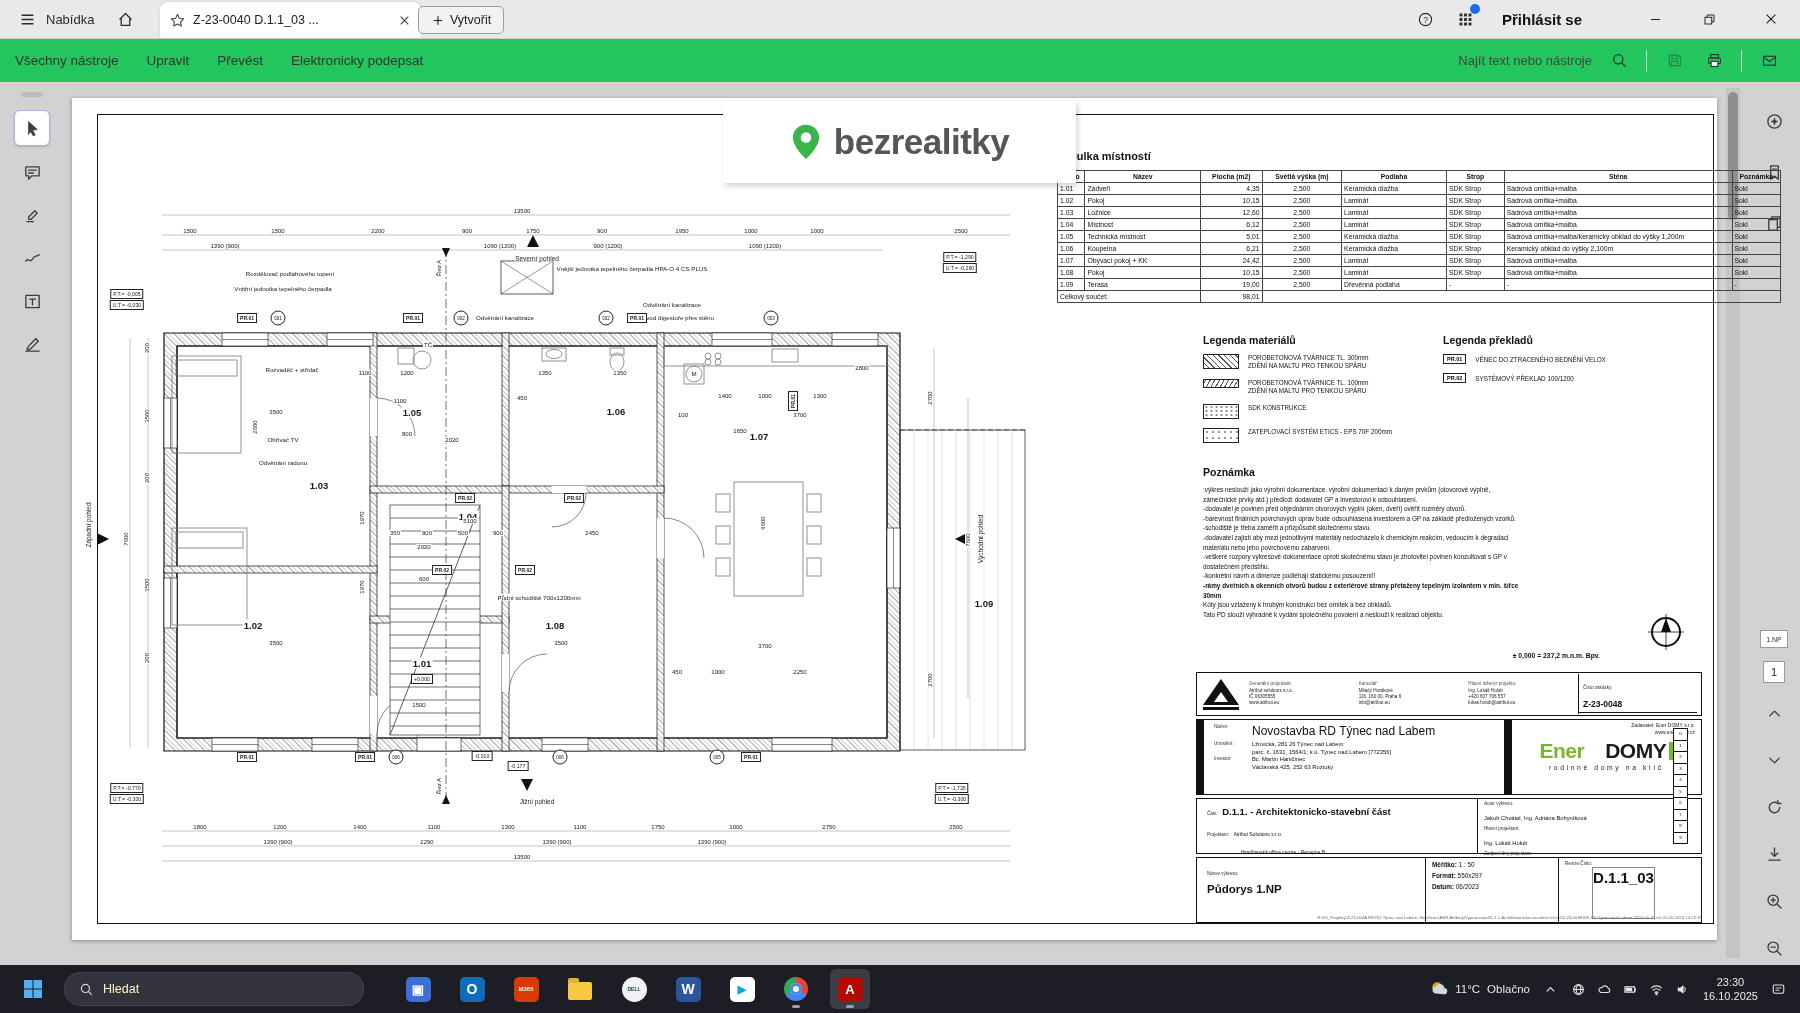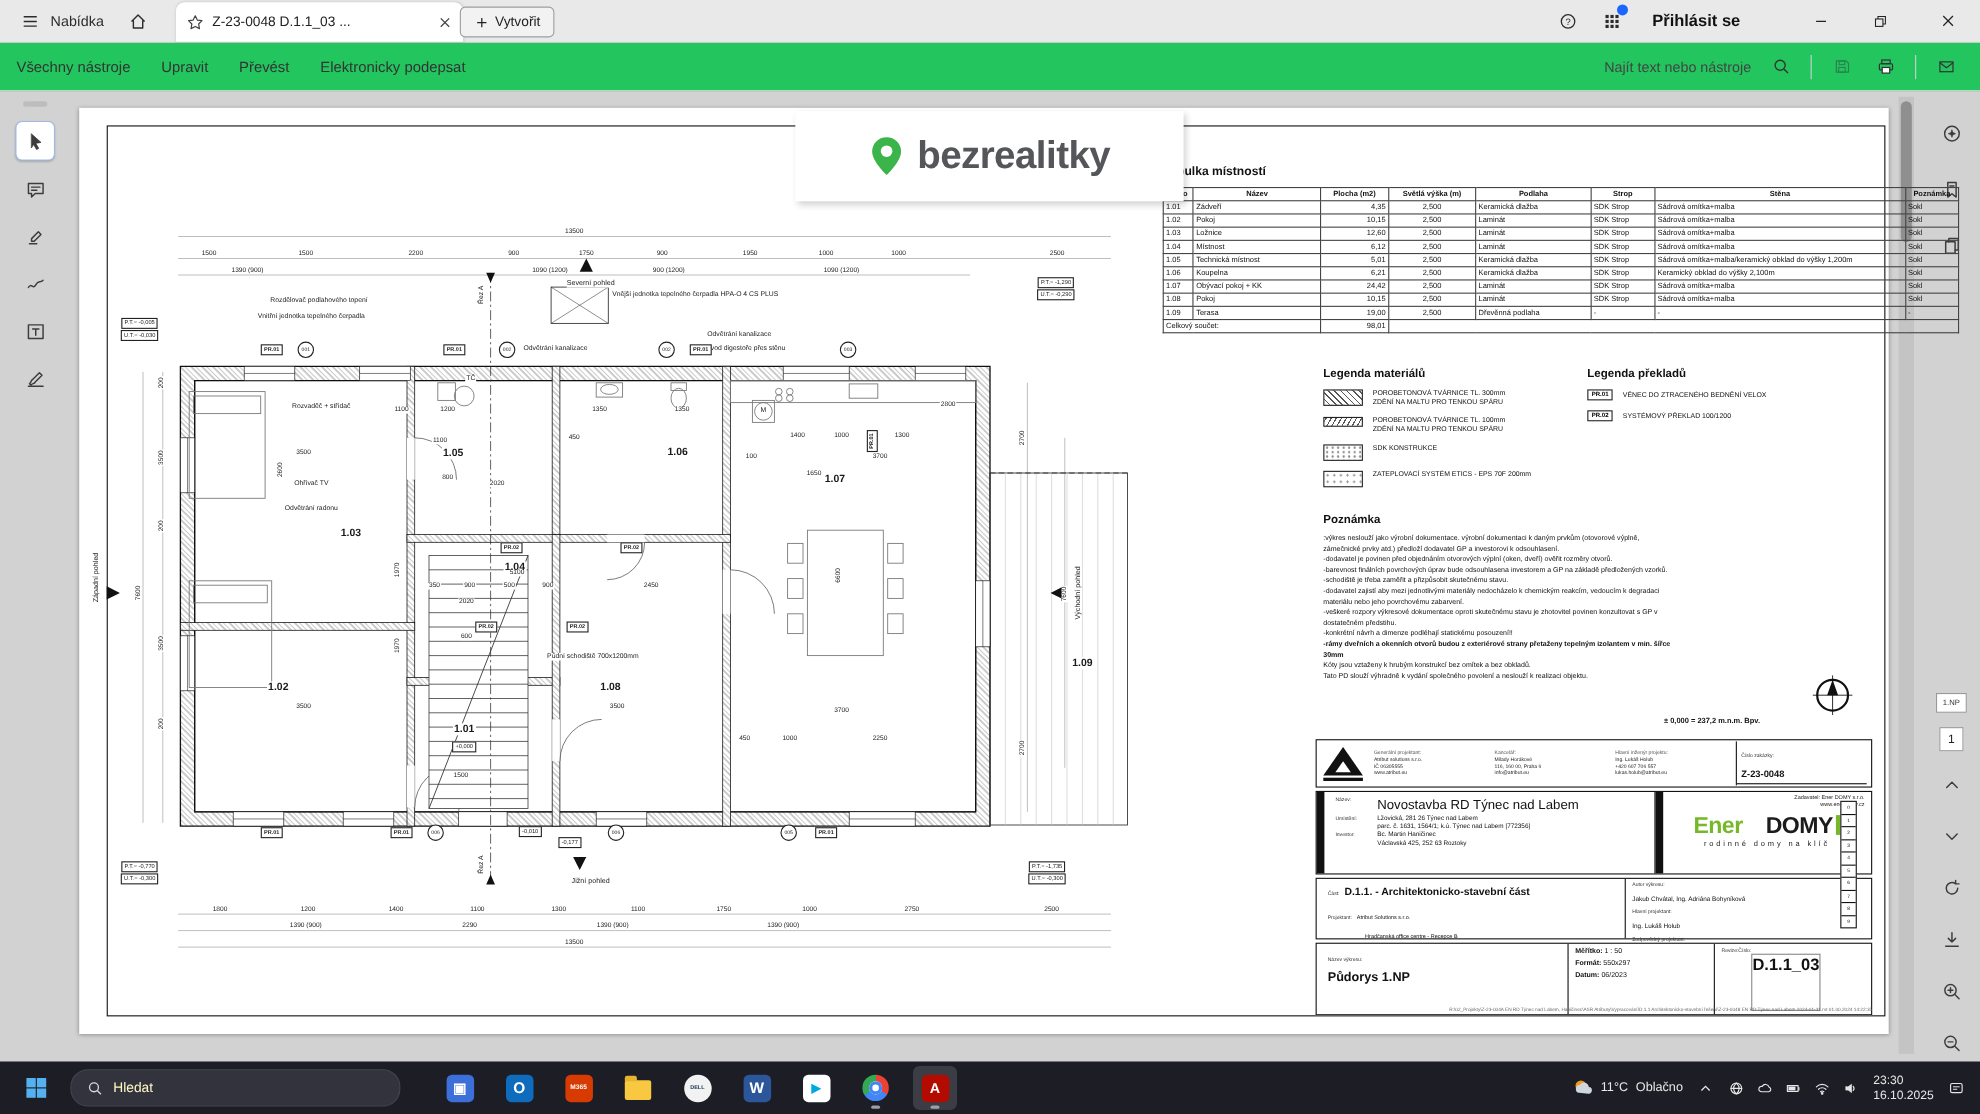--- a/index.html
+++ b/index.html
@@ -146,21 +146,21 @@
   .tapp.open::after{content:"";position:absolute;bottom:1px;left:50%;transform:translateX(-50%);width:8px;height:3px;border-radius:2px;background:#9aa0a6;}
   .tapp.focus{background:rgba(255,255,255,.14);}
   .appbadge{width:25px;height:25px;border-radius:5px;display:flex;align-items:center;justify-content:center;color:#fff;font-weight:bold;}
   .chrome-ball{width:24px;height:24px;border-radius:50%;background:conic-gradient(#ea4335 0 33%,#4285f4 33% 66%,#34a853 66% 100%);position:relative;}
   .chrome-ball::after{content:"";position:absolute;left:6px;top:6px;width:12px;height:12px;border-radius:50%;background:#fff;box-shadow:inset 0 0 0 3px #4285f4;}
   .folder{width:24px;height:18px;background:#f8c940;border-radius:2px;position:relative;margin-top:4px;}
   .folder::before{content:"";position:absolute;left:0;top:-4px;width:11px;height:5px;background:#e8b430;border-radius:2px 2px 0 0;}
   #tray{margin-left:auto;display:flex;align-items:center;gap:13px;padding-right:14px;}
   #weather{display:flex;align-items:center;gap:7px;font-size:11.5px;}
   #tray .tico svg{width:15px;height:15px;}
-  #clock{text-align:left;font-size:11px;line-height:14px;}
+  #clock{text-align:center;font-size:11px;line-height:14px;}
 
   svg{display:block;}
 </style>
 </head>
 <body>
 
 <div id="app">
 
   <div id="titlebar">
     <div class="tb-item" style="left:14px;">
@@ -177,21 +177,21 @@
             <path d="M3 10l7-7 7 7M5 9v8h10V9" stroke="#2b2b2b" stroke-width="1.5" fill="none" stroke-linejoin="round"></path>
           </svg>
         </span>
     </div>
     <div id="doc-tab">
       <span class="icbtn" style="width:18px">
           <svg viewBox="0 0 20 20">
             <path d="M10 2.8l2.2 4.5 5 .7-3.6 3.5.9 5L10 14.2l-4.5 2.3.9-5L2.8 8l5-.7z" stroke="#444" stroke-width="1.3" fill="none" stroke-linejoin="round"></path>
           </svg>
         </span>
-      <span class="title">Z-23-0048 D.1.1_03 ...</span>
+      <span class="title">Z-23-0040 D.1.1_03 ...</span>
       <span class="icbtn" style="width:18px;margin-left:auto">
           <svg viewBox="0 0 20 20">
             <path d="M5.5 5.5l9 9M14.5 5.5l-9 9" stroke="#444" stroke-width="1.4"></path>
           </svg>
         </span>
     </div>
     <div id="create-btn">
       <span class="icbtn" style="width:14px">
           <svg viewBox="0 0 20 20">
             <path d="M10 4v12M4 10h12" stroke="#222" stroke-width="1.6"></path>

